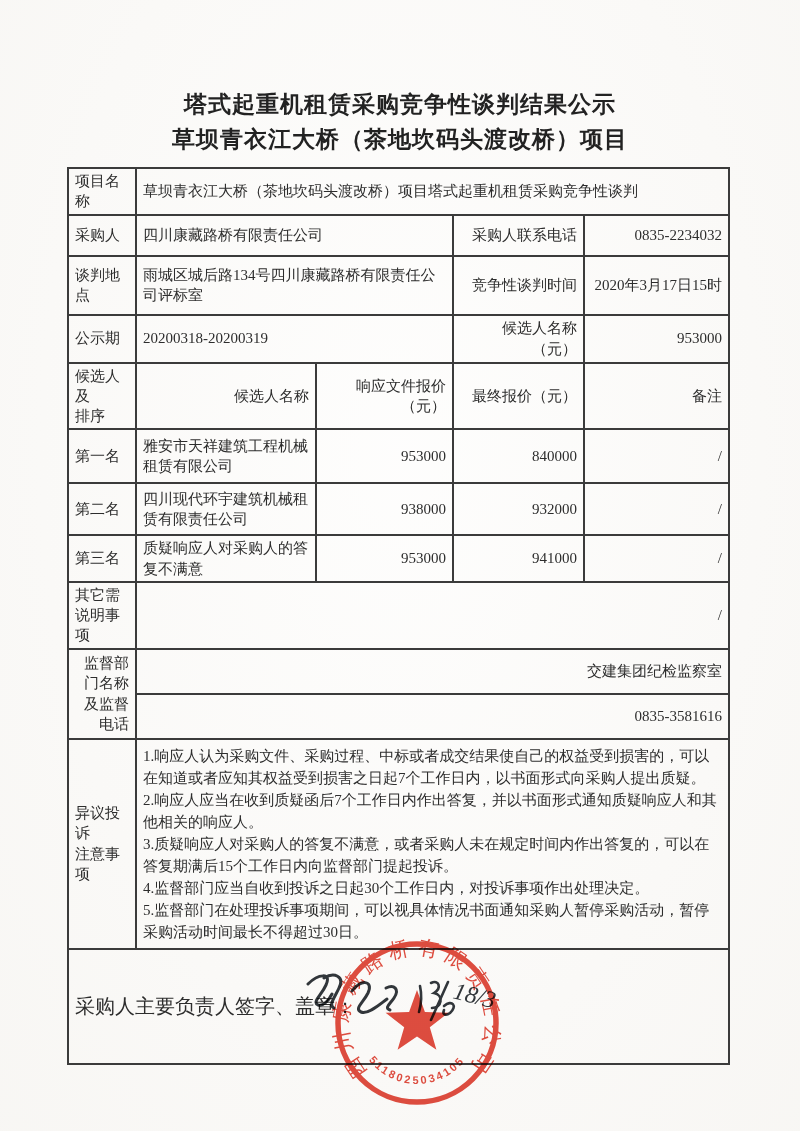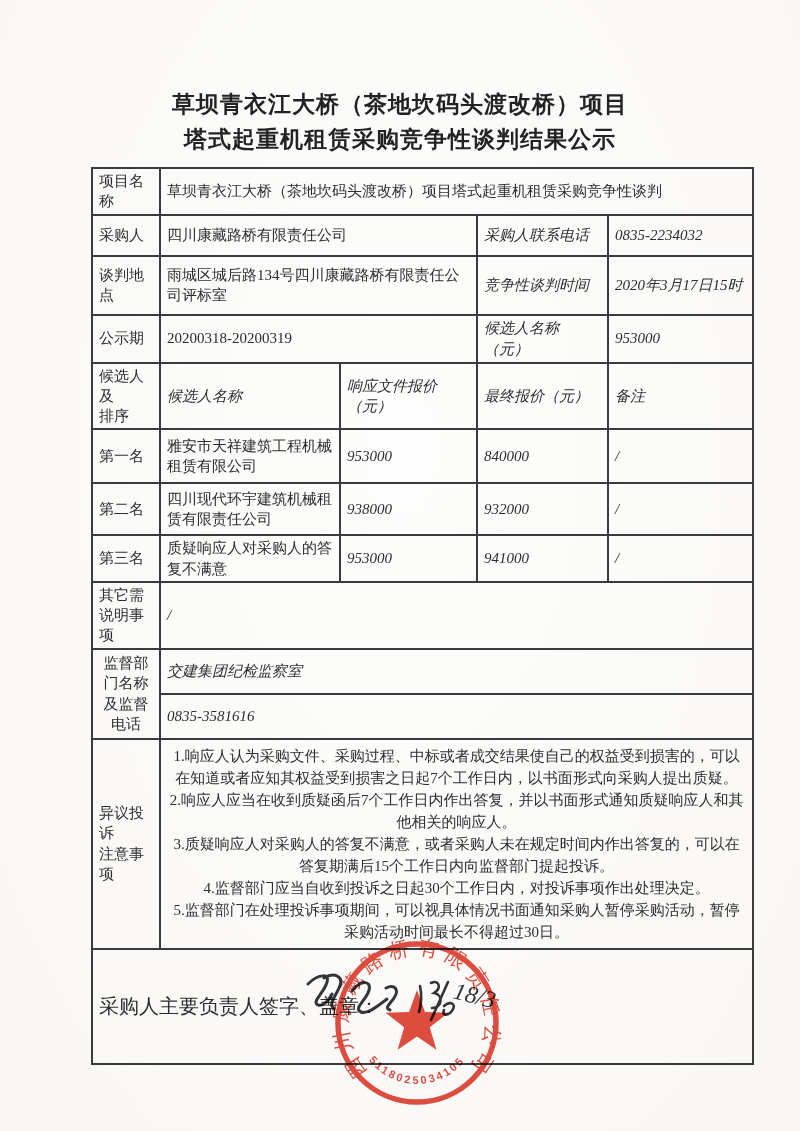--- a/index.html
+++ b/index.html
@@ -10,50 +10,50 @@
     font-family:"Liberation Serif","DejaVu Serif",serif;
     color:#2d2d2d;
   }
   .title {
     position:absolute; top:87px; left:0; right:0; text-align:center;
     font-family:"Liberation Sans","DejaVu Sans",sans-serif;
     font-weight:bold; font-size:23px; line-height:35px; letter-spacing:1px; color:#222;
   }
   table.results {
     position:absolute; left:67px; top:167px; width:661px;
-    border-collapse:collapse; table-layout:fixed; font-size:15px;margin-left:24px;
+    border-collapse:collapse; table-layout:fixed; font-size:15px;
   }
   table.results td {
     border:2px solid #3b3b3b; padding:2px 6px; vertical-align:middle;
     line-height:1.35; overflow:hidden;
   }
   .lab { text-align:left; padding-left:4px; }
-  .lab-ctr { text-align:center; padding-left:3px; padding-right:3px; }
-  .ctr { text-align:left;font-style:italic; }
+  .lab-ctr { text-align:right; padding-left:3px; padding-right:3px; }
+  .ctr { text-align:right; }
   .pre { white-space:pre-line; }
   .notes-cell { padding:8px 10px 8px 8px; vertical-align:middle; }
-  .notes-cell div { line-height:22px; text-align:center; }
+  .notes-cell div { line-height:22px; text-align:left; }
   .sign-cell { padding-left:8px; font-size:20px; }
   .stamp {
     position:absolute; left:322px; top:928px; width:190px; height:190px;
     opacity:.88; mix-blend-mode:multiply; pointer-events:none;
   }
   .handwriting {
     position:absolute; left:298px; top:958px; width:210px; height:90px;
     mix-blend-mode:multiply; pointer-events:none;
   }
 </style>
 </head>
 <body>
 
 <div class="page">
 
   <div class="title">
+    <div>塔式起重机租赁采购竞争性谈判结果公示</div>
     <div>草坝青衣江大桥（茶地坎码头渡改桥）项目</div>
-    <div>塔式起重机租赁采购竞争性谈判结果公示</div>
   </div>
 
   <table class="results">
     <colgroup>
       <col style="width:68px">
         <col style="width:180px">
         <col style="width:137px">
       <col style="width:131px">
         <col style="width:145px">
     </colgroup>

